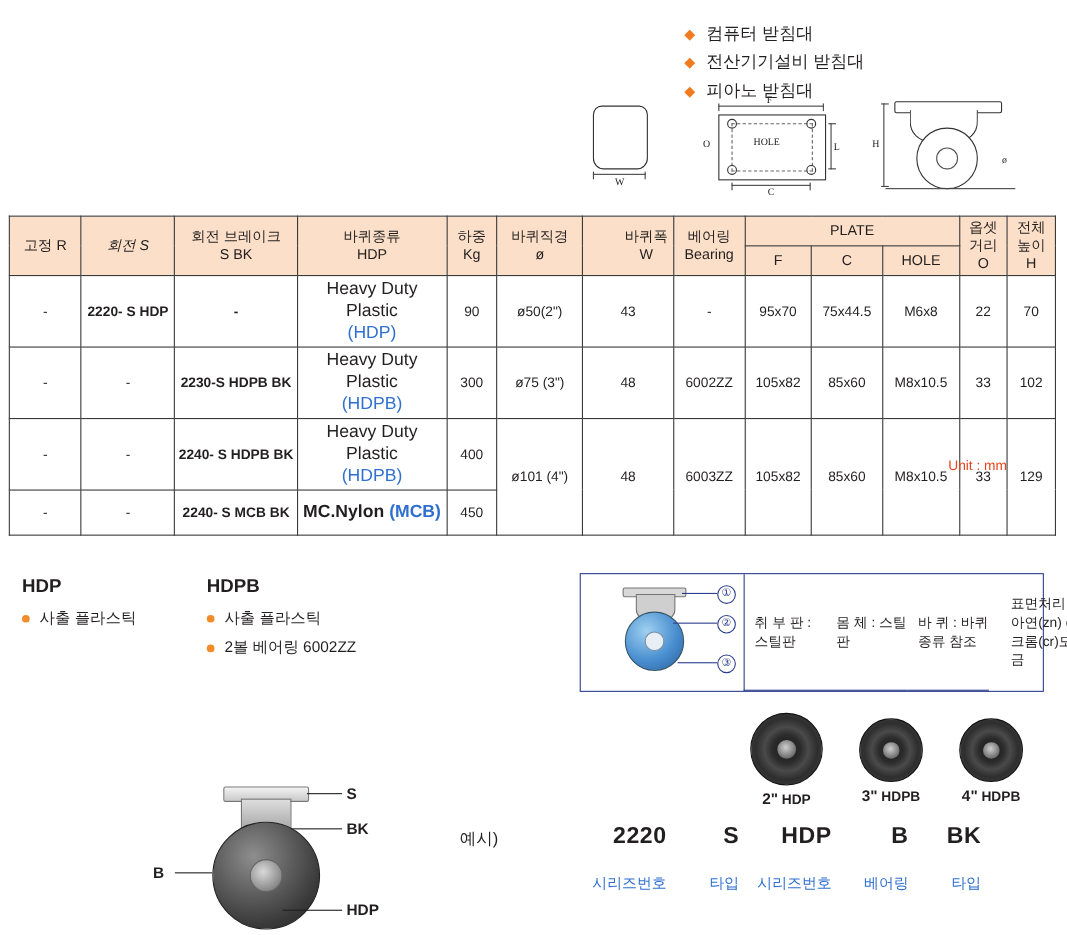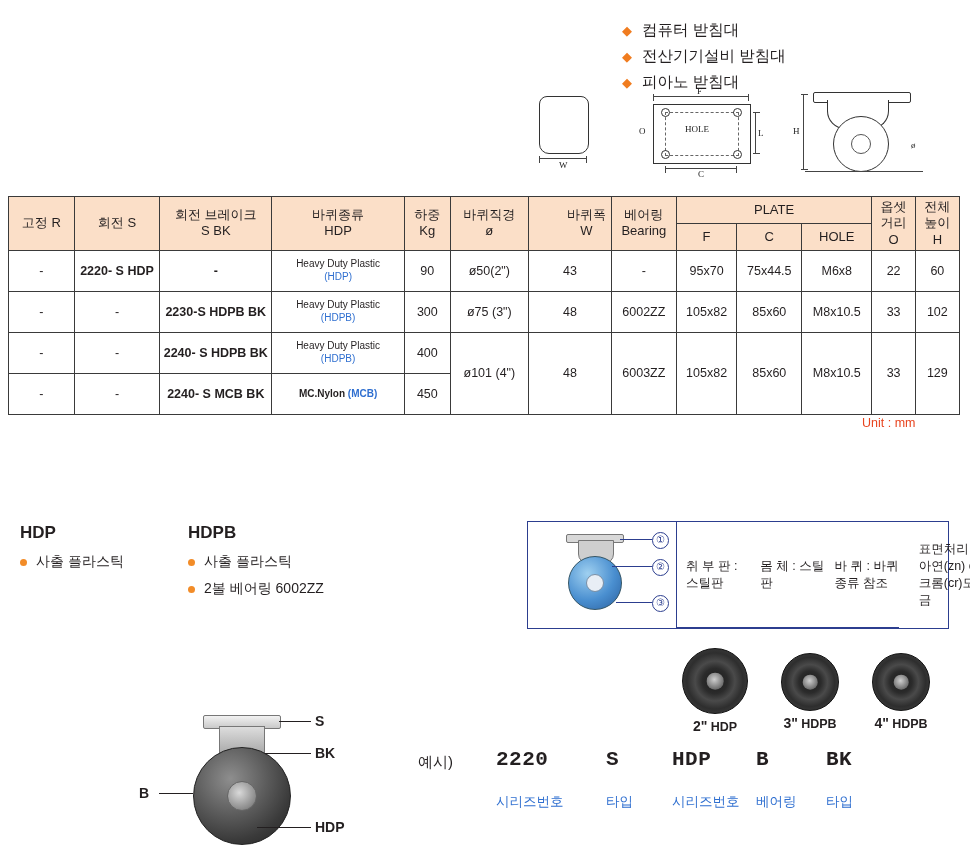--- a/index.html
+++ b/index.html
@@ -128,21 +128,21 @@
   table.spec thead th {
     background: #fbdfc8;
     font-weight: normal;
     font-size: 13px;
     line-height: 1.25;
   }
   table.spec thead th.plate-head { background: #fbdfc8; }
   table.spec tbody td { height: 36px; background: #ffffff; }
   .bold { font-weight: bold; }
   .blue { color: #2f6fd0; }
-  .wheeltype { font-size: 10px; line-height: 1.25; }
+  .wheeltype { font-size: 16px; line-height: 1.25; }
   .unit-note {
     position: absolute;
     left: 862px;
     top: 416px;
     font-size: 12.5px;
     color: #e8441f;
   }
 
   
   .banner {
@@ -261,21 +261,21 @@
     border: 1px solid #666;
   }
   .lead { position: absolute; height: 0; border-top: 1.4px solid #231f20; }
   .lead-lbl { position: absolute; font-size: 14px; font-weight: bold; color: #231f20; }
 
   
   .example { position: absolute; left: 418px; top: 748px; width: 480px; }
   .ex-label { position: absolute; left: 0; top: 5px; font-size: 15px; color: #231f20; }
   .ex-codes { position: absolute; left: 78px; top: 0; width: 400px; }
   .ex-code-row, .ex-desc-row { display: flex; }
-  .ex-cell { text-align: left; font-family: Liberation Mono, monospace; }
+  .ex-cell { text-align: right; }
   .ex-code {
     font-size: 21px; font-weight: bold; color: #231f20; letter-spacing: 0.5px;
   }
   .ex-desc {
     font-size: 13.5px; color: #2f6fd0; margin-top: 22px;
   }
 </style>
 </head>
 <body>
 
@@ -330,21 +330,21 @@
       <div class="lbl" style="left:0px; top:40px;">H</div>
       <div class="ground-line"></div>
       <div class="lbl" style="left:118px; top:54px;">ø</div>
     </div>
   </div>
 
   <table class="spec">
     <thead>
       <tr>
         <th rowspan="2" style="width:68px;">고정 R</th>
-        <th rowspan="2" style="width:88px;">회전 S</th>
+        <th rowspan="2" style="width:88px;font-style:italic;">회전 S</th>
         <th rowspan="2" style="width:118px;">
           <div>회전 브레이크</div>
           <div>S  BK</div>
         </th>
         <th rowspan="2" style="width:140px;">
           <div>바퀴종류</div>
           <div>HDP</div>
         </th>
         <th rowspan="2" style="width:44px;">
           <div>하중</div>
@@ -390,21 +390,21 @@
           <div class="blue">(HDP)</div>
         </td>
         <td>90</td>
         <td>ø50(2")</td>
         <td>43</td>
         <td>-</td>
         <td>95x70</td>
         <td>75x44.5</td>
         <td>M6x8</td>
         <td>22</td>
-        <td>60</td>
+        <td>70</td>
       </tr>
       <tr>
         <td>-</td>
         <td>-</td>
         <td class="bold">2230-S HDPB BK</td>
         <td class="wheeltype">
           <div>Heavy Duty Plastic</div>
           <div class="blue">(HDPB)</div>
         </td>
         <td>300</td>

